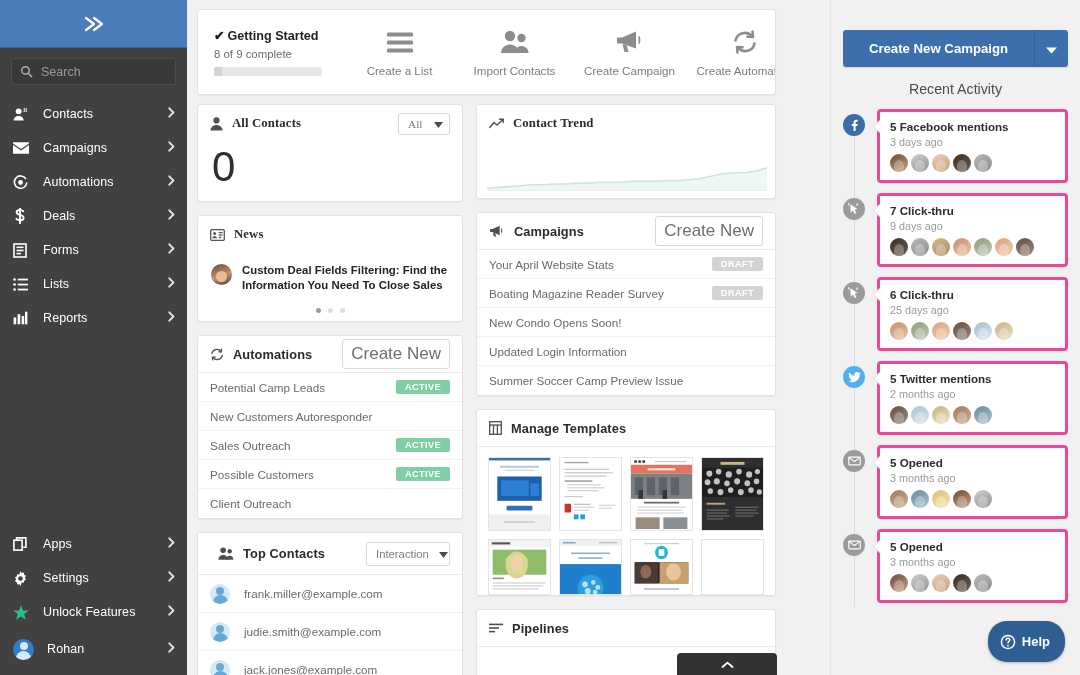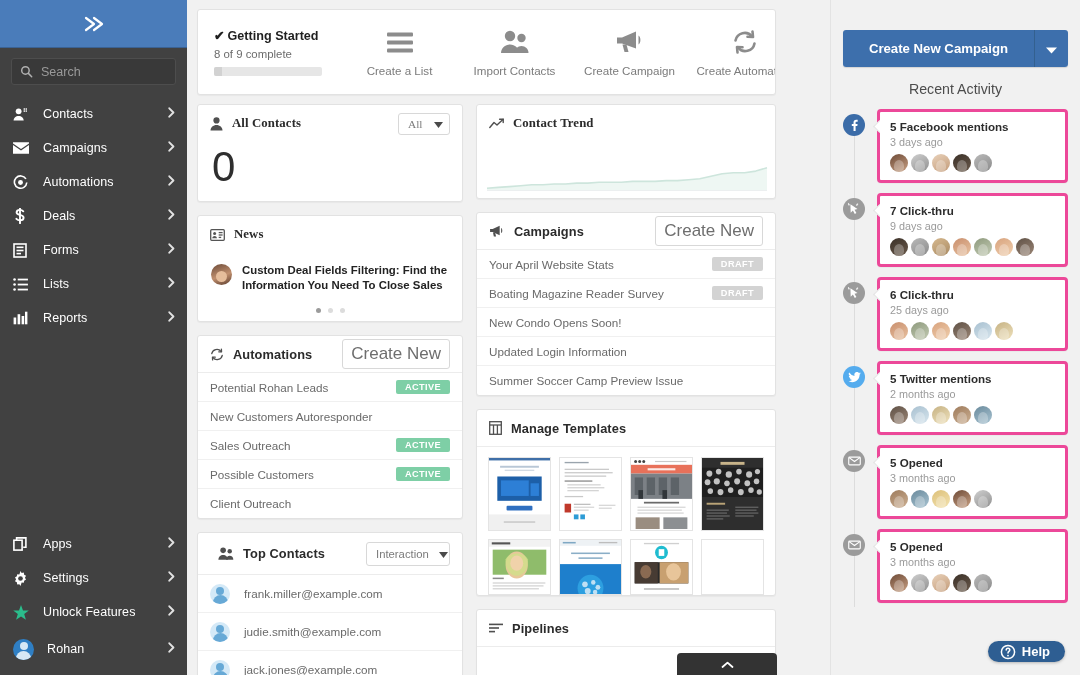--- a/index.html
+++ b/index.html
@@ -232,21 +232,21 @@
   .act-t { font-size: 11.6px; font-weight: bold; color: #2c2c2c; }
   .act-s { font-size: 10.8px; color: #9a9a9a; margin-top: 3px; }
   .av-row { display: flex; gap: 3px; margin-top: 6px; }
   .av { width: 18px; height: 18px; border-radius: 50%; overflow:hidden;
     position: relative; flex: 0 0 18px; }
   .av::after{content:"";position:absolute;left:4px;top:6px;width:10px;height:12px;
     border-radius:50% 50% 40% 40%;background:rgba(255,255,255,.28);}
 
   .help-btn {
     position: absolute; right: 15px; bottom: 13px; background: #2e5e92;
-    color: #fff; border-radius: 19px; height: 21px; padding: 0 15px 0 12px;
+    color: #fff; border-radius: 19px; height: 41px; padding: 0 15px 0 12px;
     display: flex; align-items: center; font-size: 13px; font-weight: bold;
     cursor: pointer; box-shadow: 0 1px 3px rgba(0,0,0,.25); border: none;
     font-family: inherit;
   }
   .help-btn .q { margin-right: 6px; display:flex; }
 
   
   .tray {
     position: absolute; left: 490px; bottom: 0; width: 100px; height: 22px;
     background: #333333; border-radius: 4px 4px 0 0; display: flex;
@@ -586,21 +586,21 @@
                   <polyline points="3,13.2 2.8,10 6,10.1" stroke-linejoin="round"></polyline>
               </svg>
             </span>
             <span class="card-title">Automations</span>
             <span class="head-right">
               <button class="btn-sm">Create New</button>
             </span>
           </div>
           <div>
             <div class="row">
-              <span class="rl">Potential Rohan Leads</span>
+              <span class="rl">Potential Camp Leads</span>
               <span class="badge active">ACTIVE</span>
             </div>
             <div class="row">
               <span class="rl">New Customers Autoresponder</span>
             </div>
             <div class="row">
               <span class="rl">Sales Outreach</span>
               <span class="badge active">ACTIVE</span>
             </div>
             <div class="row">

